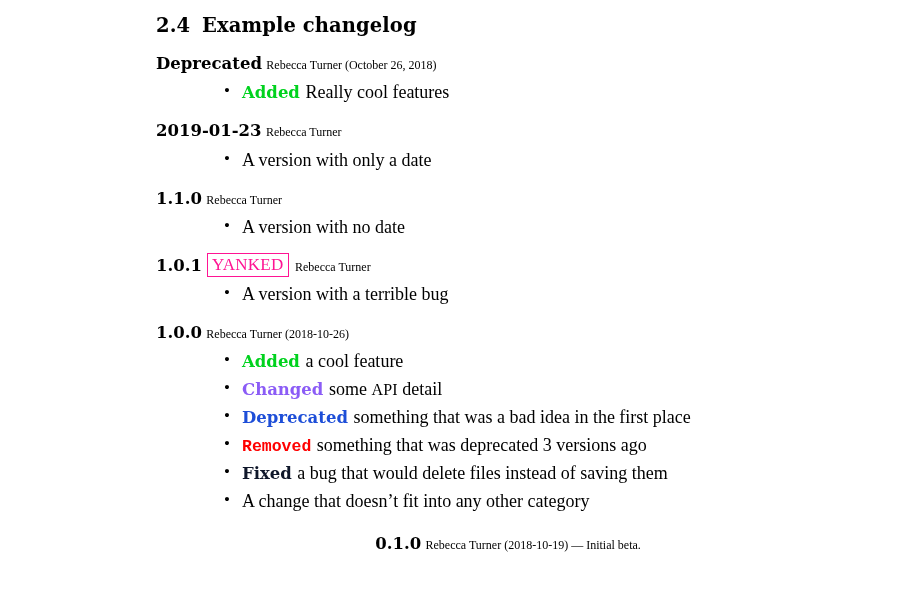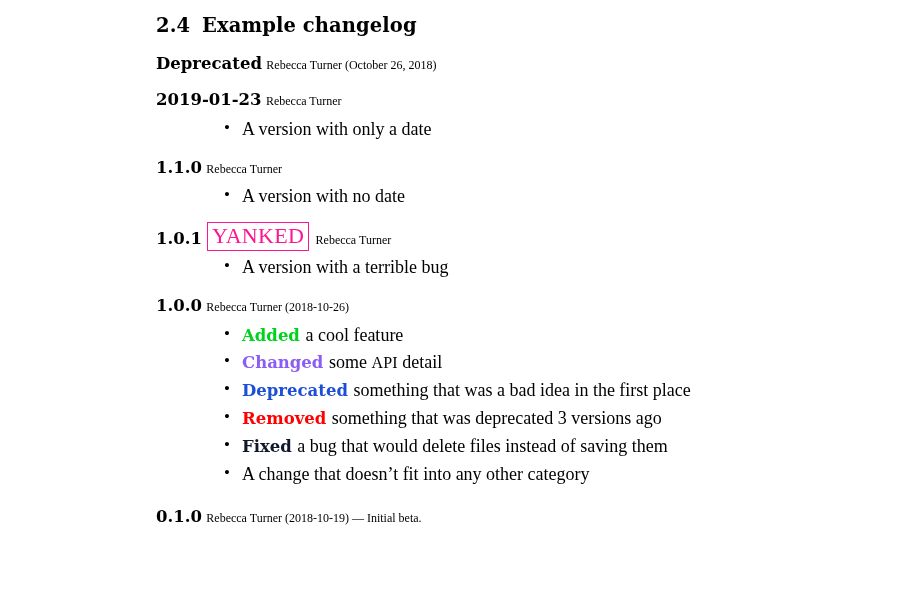--- a/index.html
+++ b/index.html
@@ -52,21 +52,21 @@
   }
   .entry-head .author {
     font-family: "Liberation Serif", serif;
     font-size: 12px;
   }
   .yanked {
     display: inline-block;
     border: 1px solid #ff1493;
     color: #ff1493;
     font-family: "Liberation Serif", serif;
-    font-size: 22px;
+    font-size: 17px;
     line-height: 1;
     padding: 2px 4px 3px 4px;
     margin: 0 2px 0 5px;
     vertical-align: 1px;
     letter-spacing: 0.3px;
   }
   ul.changes {
     list-style: none;
     margin: 3px 0 0 0;
     padding: 0 0 0 68px;
@@ -88,47 +88,51 @@
   }
   .tag {
     font-family: "DejaVu Serif", serif;
     font-weight: bold;
     font-size: 16.5px;
     margin-right: 1px;
   }
   .tag-added { color: #00d21e; }
   .tag-changed { color: #8b5cf6; }
   .tag-deprecated { color: #1d4ed8; }
-  .tag-removed { color: #ff0000; }
+  .tag-removed { color: #ff0000; font-family: Liberation Mono, monospace; }
   .tag-fixed { color: #0f172a; }
   .tag-security { color: #ff1493; }
   .smallcaps {
     font-variant: small-caps;
     font-size: 16px;
     letter-spacing: 0.2px;
   }
   .last-entry {
     margin-top: 15px;
+    text-align: center;
   }
 </style>
 </head>
 <body>
 
 <div class="page">
   <div class="content">
 
     <h2 class="section-heading">
       <span class="secnum">2.4</span><span>Example changelog</span>
     </h2>
 
     <div class="entry">
       <div class="entry-head">
         <span class="version">Deprecated</span>
         <span class="author">Rebecca Turner (October 26, 2018)</span>
       </div>
+      <ul class="changes">
+        <li><span class="tag tag-added">Added</span> <span>Really cool features</span></li>
+      </ul>
     </div>
 
     <div class="entry">
       <div class="entry-head">
         <span class="version">2019-01-23</span>
         <span class="author">Rebecca Turner</span>
       </div>
       <ul class="changes">
         <li><span>A version with only a date</span></li>
       </ul>

